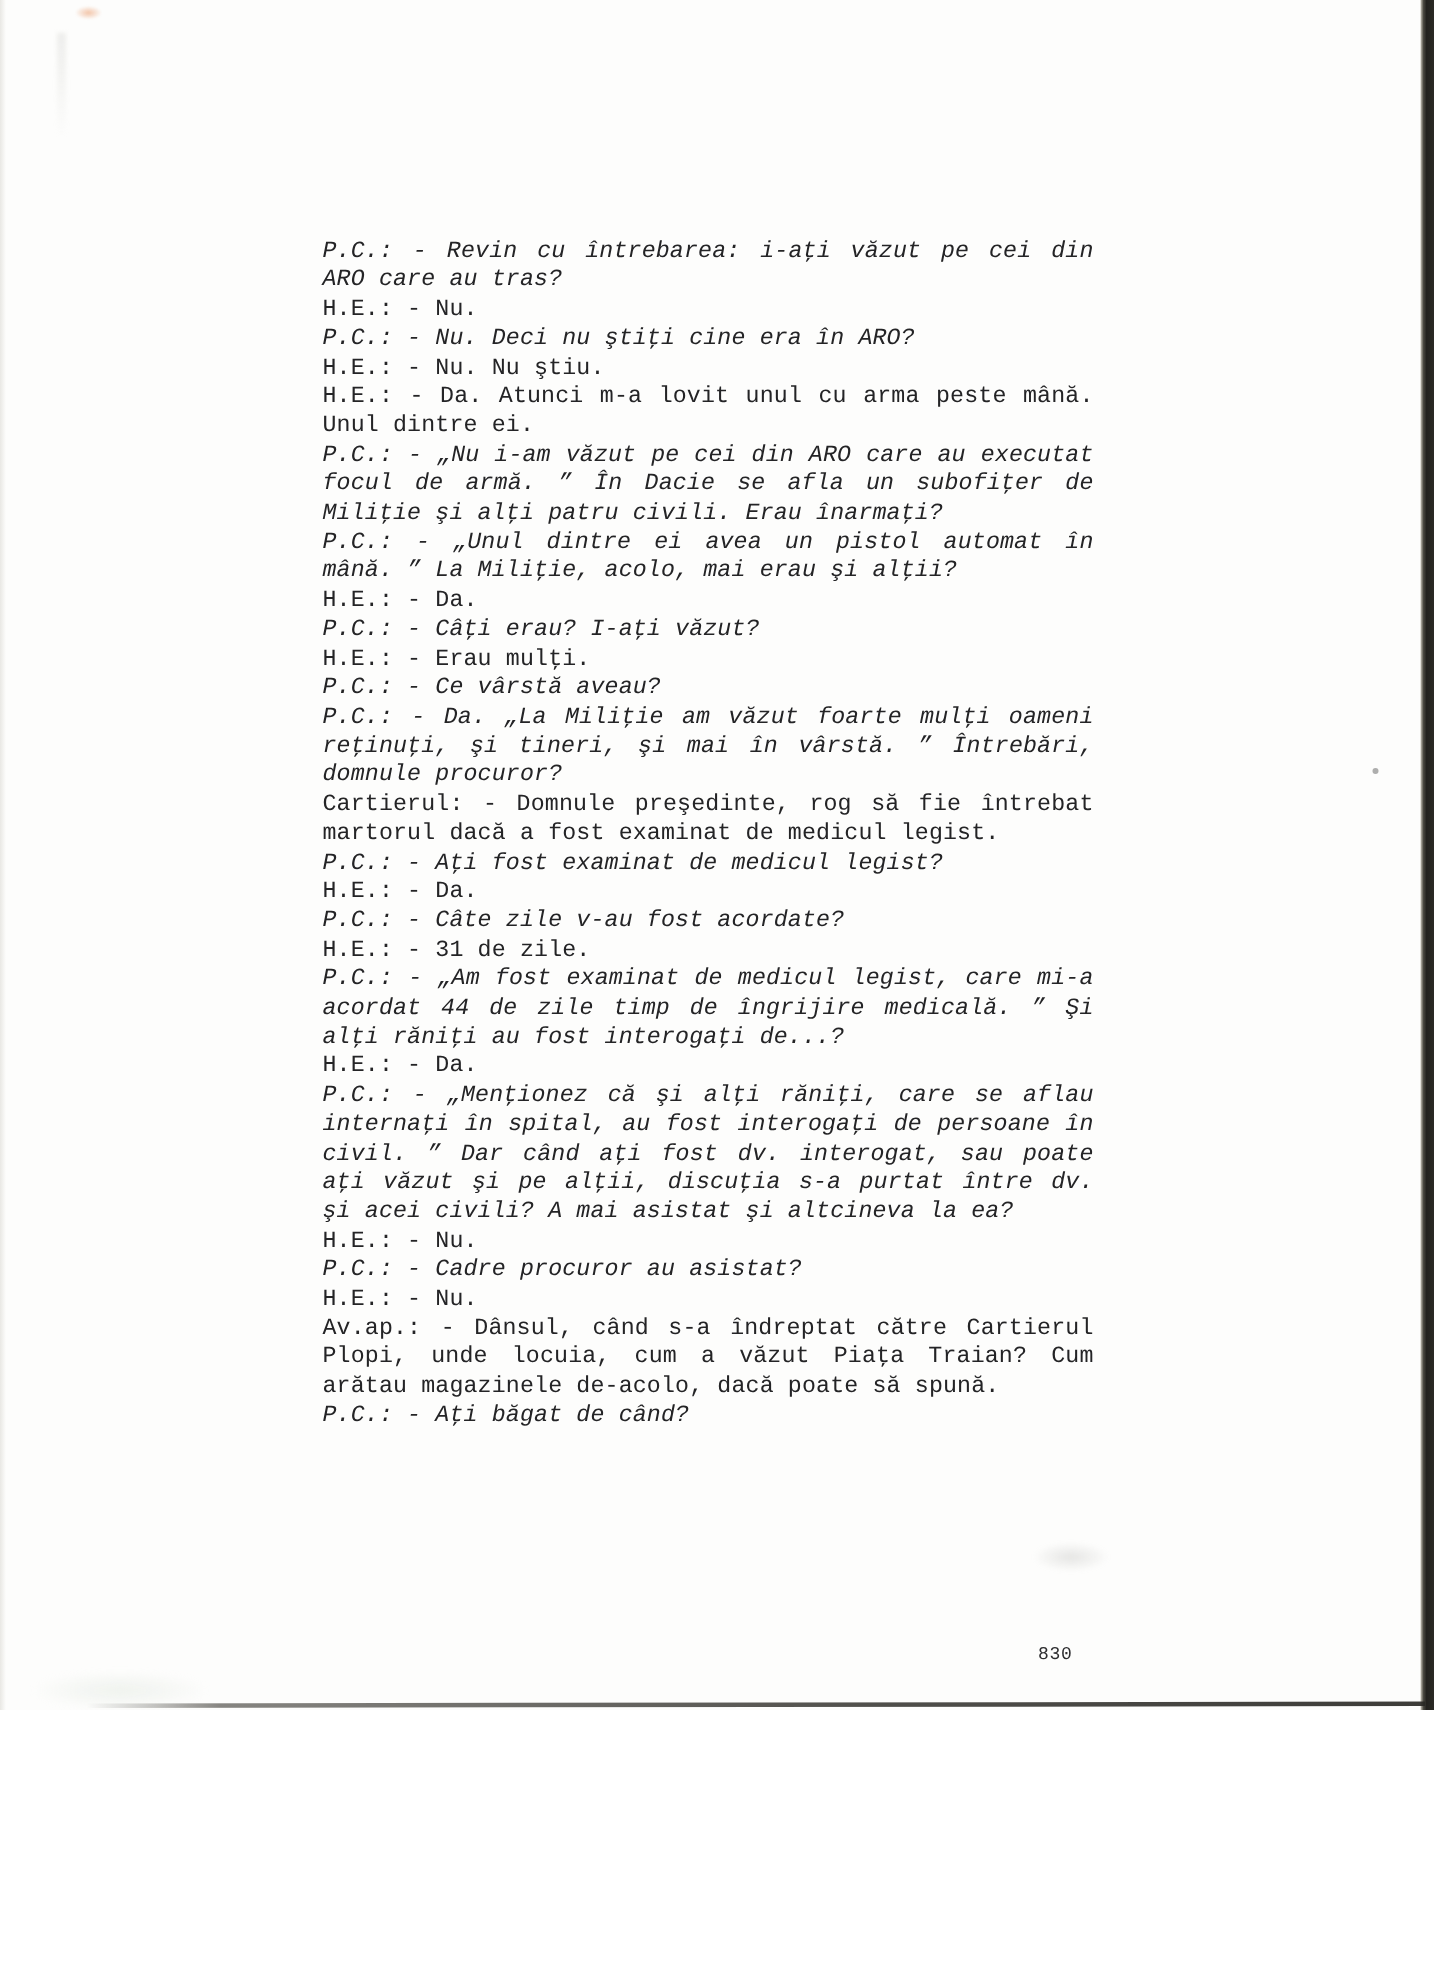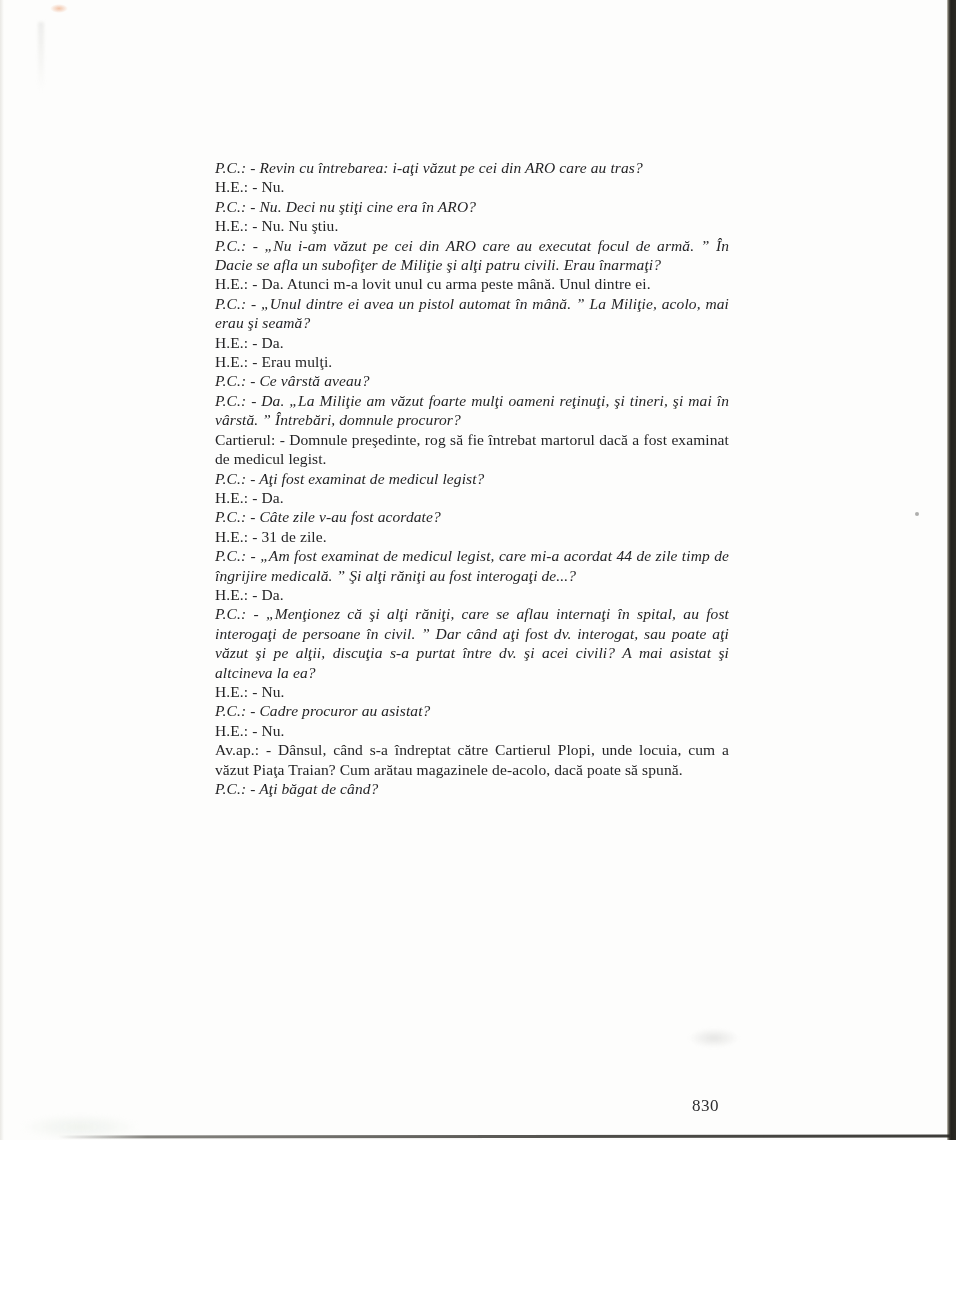--- a/index.html
+++ b/index.html
@@ -6,42 +6,42 @@
     margin: 0;
     padding: 0;
     background: #ffffff;
   }
   .scan-page {
     position: relative;
     width: 956px;
     height: 1140px;
     background: #fdfdfc;
     overflow: hidden;
-    font-family: Liberation Serif, serif;
+    font-family: Liberation Mono, monospace;
   }
   
   .text-block {
     position: absolute;
     left: 215px;
     top: 158px;
     width: 514px;
     font-size: 15.5px;
     line-height: 19.4px;
     color: #242426;
     text-align: justify;
     letter-spacing: 0.1px;
   }
   .para { margin: 0; }
   .para.italic { font-style: italic; }
 
   .page-number {
     position: absolute;
     left: 692px;
     top: 1096px;
-    font-size: 17px;
+    font-size: 12px;
     color: #2d2d2f;
     letter-spacing: 0.5px;
   }
 
   
   .edge-right {
     position: absolute;
     right: 0; top: 0;
     width: 9px; height: 100%;
     background: linear-gradient(to right,
@@ -107,24 +107,25 @@
 </head>
 <body>
 
 <div class="scan-page">
 
   <div class="text-block">
       <div class="para italic">P.C.: - Revin cu întrebarea: i-aţi văzut pe cei din ARO care au tras?</div>
       <div class="para">H.E.: - Nu.</div>
       <div class="para italic">P.C.: - Nu. Deci nu ştiţi cine era în ARO?</div>
       <div class="para">H.E.: - Nu. Nu ştiu.</div>
+      <div class="para">H.E.: - Da. Atunci m-a lovit unul cu arma peste mână. Unul dintre ei.</div>
       <div class="para italic">P.C.: - „Nu i-am văzut pe cei din ARO care au executat focul de armă. ” În Dacie se afla un subofiţer de Miliţie şi alţi patru civili. Erau înarmaţi?</div>
-      <div class="para">H.E.: - Da. Atunci m-a lovit unul cu arma peste mână. Unul dintre ei.</div>
-      <div class="para italic">P.C.: - „Unul dintre ei avea un pistol automat în mână. ” La Miliţie, acolo, mai erau şi seamă?</div>
+      <div class="para italic">P.C.: - „Unul dintre ei avea un pistol automat în mână. ” La Miliţie, acolo, mai erau şi alţii?</div>
       <div class="para">H.E.: - Da.</div>
+      <div class="para italic">P.C.: - Câţi erau? I-aţi văzut?</div>
       <div class="para">H.E.: - Erau mulţi.</div>
       <div class="para italic">P.C.: - Ce vârstă aveau?</div>
       <div class="para italic">P.C.: - Da. „La Miliţie am văzut foarte mulţi oameni reţinuţi, şi tineri, şi mai în vârstă. ” Întrebări, domnule procuror?</div>
       <div class="para">Cartierul: - Domnule preşedinte, rog să fie întrebat martorul dacă a fost examinat de medicul legist.</div>
       <div class="para italic">P.C.: - Aţi fost examinat de medicul legist?</div>
       <div class="para">H.E.: - Da.</div>
       <div class="para italic">P.C.: - Câte zile v-au fost acordate?</div>
       <div class="para">H.E.: - 31 de zile.</div>
       <div class="para italic">P.C.: - „Am fost examinat de medicul legist, care mi-a acordat 44 de zile timp de îngrijire medicală. ” Şi alţi răniţi au fost interogaţi de...?</div>
       <div class="para">H.E.: - Da.</div>

